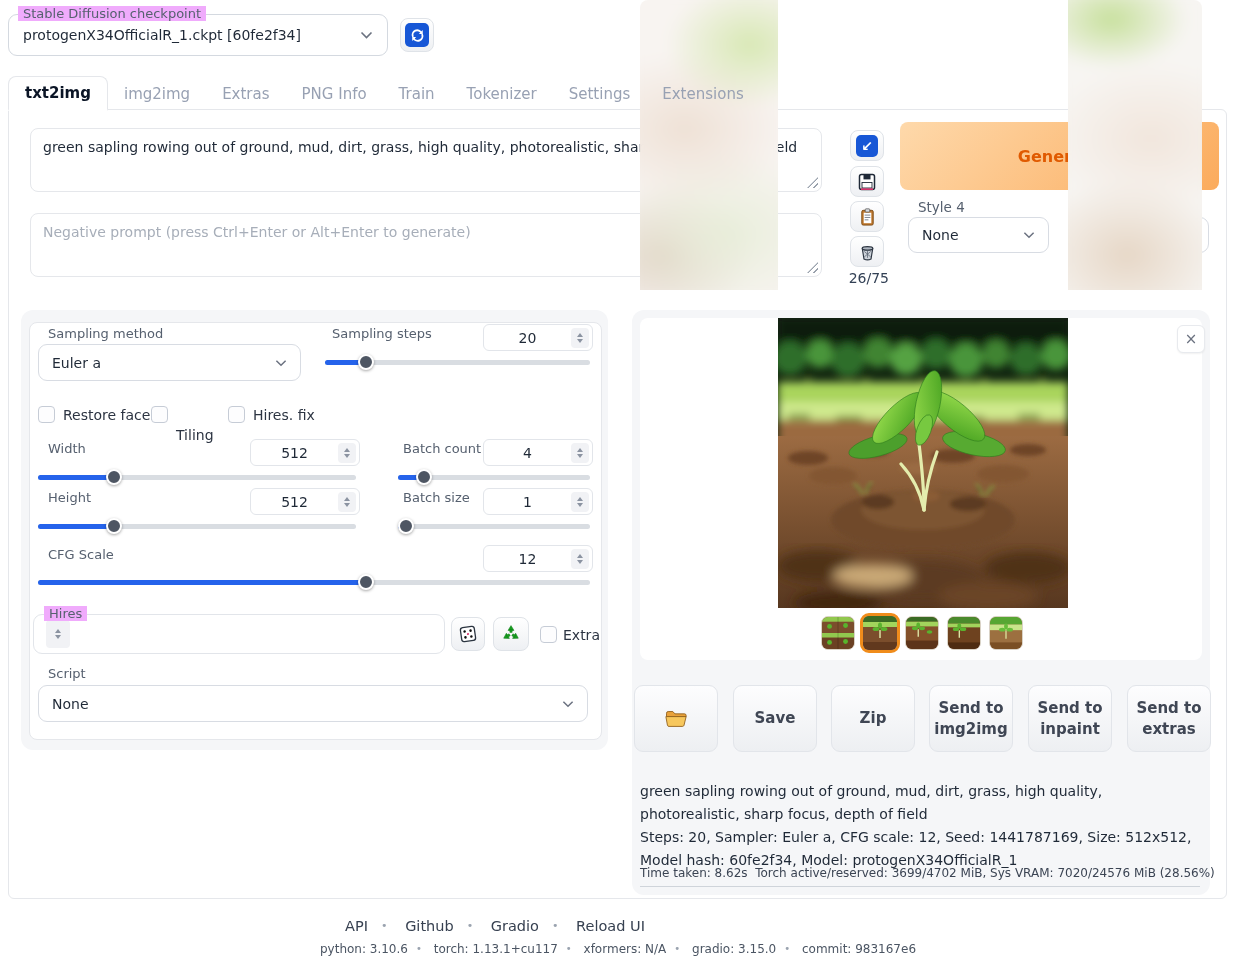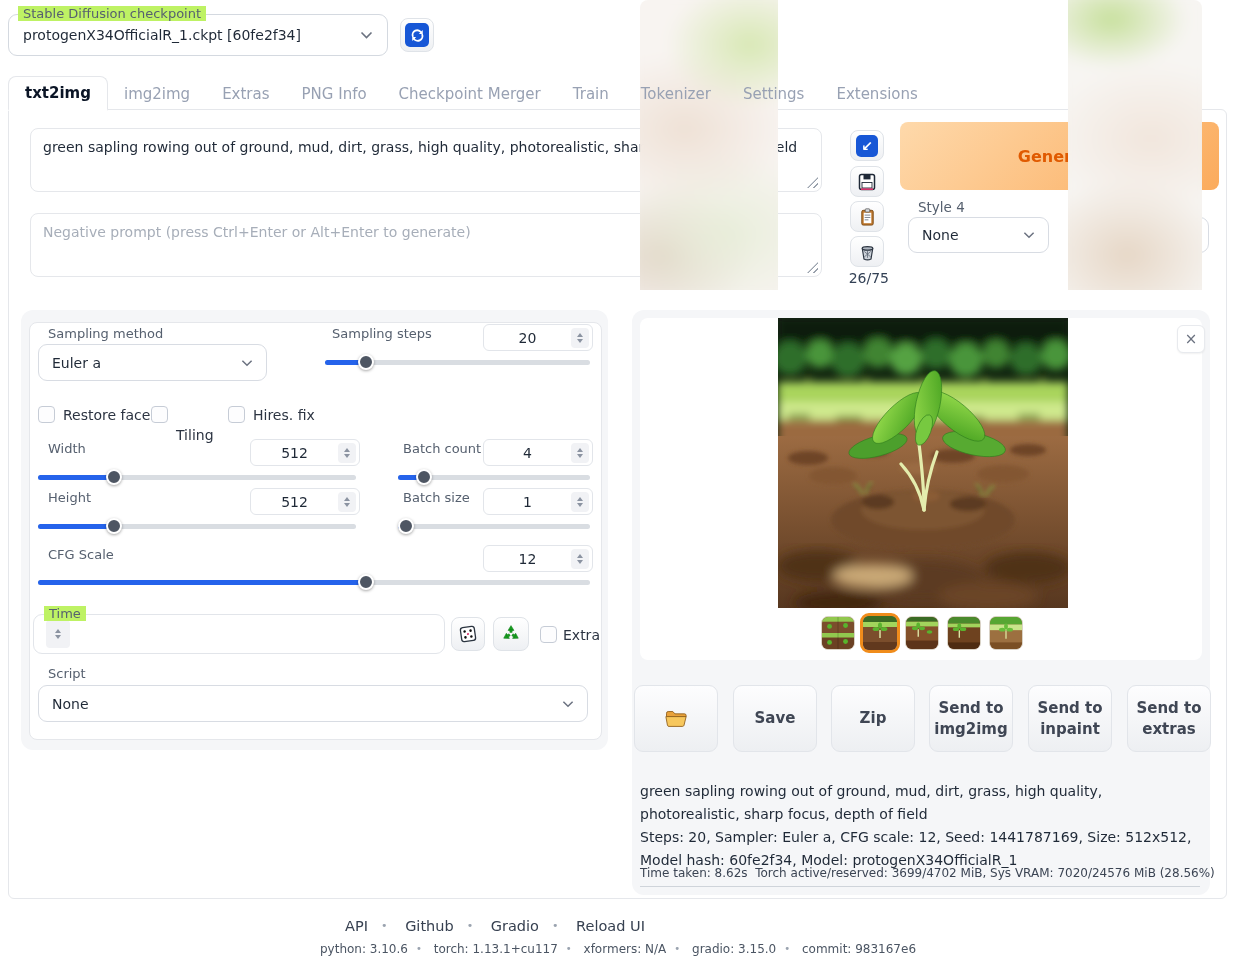--- a/index.html
+++ b/index.html
@@ -2,21 +2,21 @@
 <html><head>
 <meta charset="utf-8">
 <style>
   html,body{margin:0;padding:0;background:#fff;}
   body{width:1236px;height:966px;position:relative;font-family:"DejaVu Sans",sans-serif;color:#0f1728;overflow:hidden;}
   .abs{position:absolute;}
   .lbl{font-size:13px;color:#56606f;}
   
   .ckpt-box{left:8px;top:14px;width:380px;height:42px;border:1px solid #d4d9e0;border-radius:9px;background:#fff;display:flex;align-items:center;justify-content:space-between;padding:0 14px;box-sizing:border-box;}
   .ckpt-box .val{font-size:14px;color:#1f2937;}
-  .float-lbl{background:#bef264;padding:0 5px;z-index:3;}
+  .float-lbl{background:#f0abfc;padding:0 5px;z-index:3;}
   .icon-btn{border:1px solid #dfe3e8;border-radius:8px;background:linear-gradient(180deg,#fff,#eef0f3);display:grid;place-items:center;cursor:pointer;box-sizing:border-box;}
   .blue-sq{width:24px;height:24px;background:#1757d6;border-radius:5px;display:grid;place-items:center;color:#fff;}
   
   .tabbar{left:8px;top:76px;height:34px;display:flex;align-items:flex-end;z-index:2;}
   .tab{padding:7px 16px;font-size:15px;color:#98a1b3;cursor:pointer;white-space:nowrap;}
   .tab.active{border:1px solid #e5e7eb;border-bottom:2px solid #fff;border-radius:8px 8px 0 0;background:#fff;color:#0b1526;font-weight:bold;margin-bottom:-1px;}
   .main{left:8px;top:109px;width:1219px;height:790px;border:1px solid #e5e7eb;border-radius:0 6px 6px 6px;background:#fff;box-sizing:border-box;}
   
   .ta-wrap{border:1px solid #e5e7eb;border-radius:8px;background:#fff;position:absolute;}
   .ta-wrap textarea{width:100%;height:100%;border:none;outline:none;resize:none;background:transparent;font-family:"DejaVu Sans",sans-serif;font-size:14px;color:#1f2937;padding:10px 12px;box-sizing:border-box;}
@@ -88,21 +88,20 @@
         <polygon points="2.4,13.8 2.4,9.6 6.6,9.6" fill="#fff"></polygon>
       </svg>
   </span>
 </div>
 
 <div class="abs tabbar">
   <div class="tab active">txt2img</div>
   <div class="tab">img2img</div>
   <div class="tab">Extras</div>
   <div class="tab">PNG Info</div>
-  <div class="tab">Checkpoint Merger</div>
   <div class="tab">Train</div>
   <div class="tab">Tokenizer</div>
   <div class="tab">Settings</div>
   <div class="tab">Extensions</div>
 </div>
 
 <div class="abs main"></div>
 
 <div class="ta-wrap" style="left:30px;top:128px;width:790px;height:62px;">
   <textarea style="">green sapling rowing out of ground, mud, dirt, grass, high quality, photorealistic, sharp focus, depth of field</textarea>
@@ -158,21 +157,21 @@
   <span>None</span>
   <svg class="chev" width="12" height="8" viewBox="0 0 13 8">
       <polyline points="1.5,1.5 6.5,6.5 11.5,1.5" fill="none" stroke="#6b7280" stroke-width="1.6"></polyline>
     </svg>
 </div>
 
 <div class="abs panel" style="left:21px;top:310px;width:587px;height:440px;"></div>
 <div class="abs whitebox" style="left:29px;top:322px;width:571px;height:416px;"></div>
 
 <span class="abs lbl" style="left:48px;top:326px;">Sampling method</span>
-<div class="abs select" style="left:38px;top:344px;width:229px;height:37px;">
+<div class="abs select" style="left:38px;top:344px;width:263px;height:37px;">
   <span style="font-weight:500;">Euler a</span>
   <svg class="chev" width="12" height="8" viewBox="0 0 13 8">
       <polyline points="1.5,1.5 6.5,6.5 11.5,1.5" fill="none" stroke="#6b7280" stroke-width="1.6"></polyline>
     </svg>
 </div>
 
 <span class="abs lbl" style="left:332px;top:326px;">Sampling steps</span>
 <div class="abs numin" style="left:483px;top:324px;width:110px;height:27px;">
   <input value="20" style="">
   <span class="spin">
@@ -254,21 +253,21 @@
       <span class="caret up"></span>
       <span class="caret dn"></span>
     </span>
 </div>
 <div class="abs slider" style="left:38px;top:574px;width:552px;">
   <div class="track"></div>
     <div class="fill" style="width:59.4%"></div>
     <div class="knob" style="left:59.4%"></div>
 </div>
 
-<span class="abs lbl float-lbl" style="left:44px;top:606px;">Time</span>
+<span class="abs lbl float-lbl" style="left:44px;top:606px;">Hires</span>
 <div class="abs seed-box" style="left:33px;top:614px;width:412px;height:40px;">
   <span class="spin" style="width:24px;height:28px;">
       <span class="caret up"></span>
       <span class="caret dn"></span>
     </span>
 </div>
 <div class="abs icon-btn sq-btn" style="left:451px;top:617px;">
   <svg width="20" height="20" viewBox="0 0 20 20">
       <g transform="rotate(-8 10 10)">
         <rect x="3" y="3" width="14" height="14" rx="2.5" fill="#fff" stroke="#2b3440" stroke-width="1.3"></rect>

